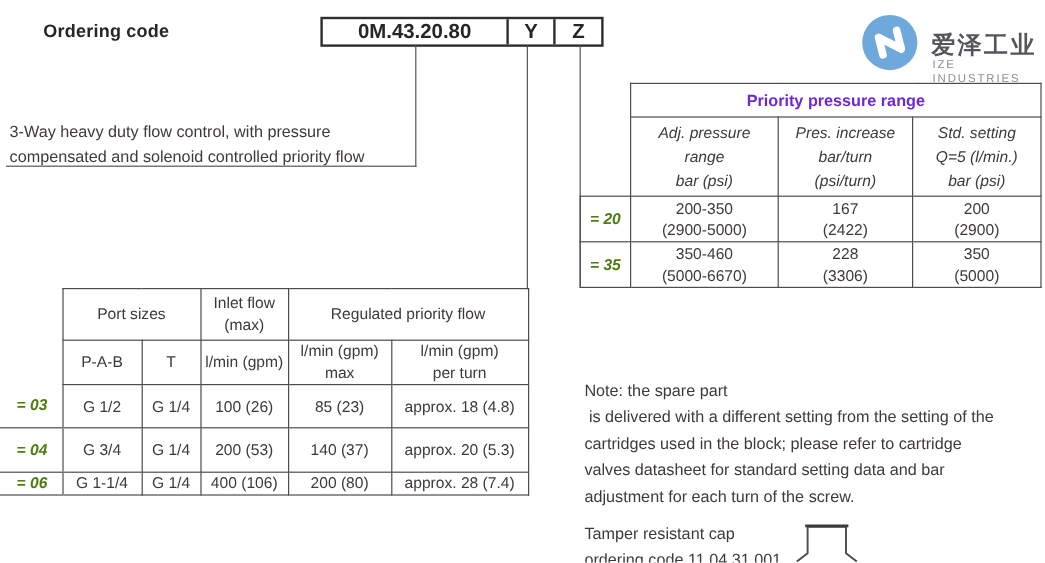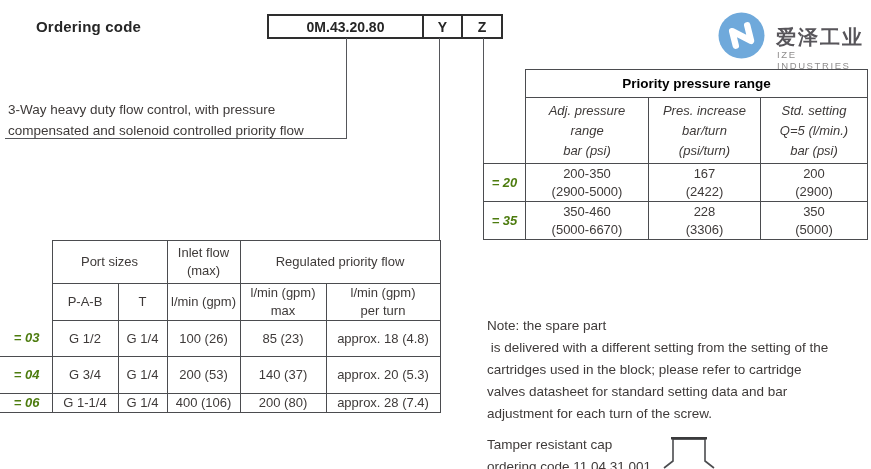--- a/index.html
+++ b/index.html
@@ -8,21 +8,21 @@
     font-family:"Liberation Sans","DejaVu Sans",sans-serif;color:#3e3a39;
     overflow:hidden;
   }
   .abs{position:absolute;}
   .page-title{font-size:15px;font-weight:bold;color:#262626;letter-spacing:.2px;}
 
   
   .oc-box{
     left:267px;top:14px;width:236px;height:25px;
     border:2px solid #2e2e2e;box-sizing:border-box;display:flex;
-    font-weight:bold;font-size:14px;color:#262626;background:#fff;
+    font-weight:bold;font-size:17px;color:#262626;background:#fff;
   }
   .oc-cell{display:flex;align-items:center;justify-content:center;height:100%;box-sizing:border-box;}
   .oc-base{width:153px;}
   .oc-y{width:39px;border-left:2px solid #2e2e2e;}
   .oc-z{width:40px;border-left:2px solid #2e2e2e;}
 
   
   .vline{width:1px;background:#55565a;}
   .hline{height:1px;background:#55565a;}
 
@@ -34,21 +34,21 @@
     font-size:13px;color:#3e3a39;
   }
   table.tbl td{
     border:1px solid #4b4c4f;text-align:center;vertical-align:middle;
     white-space:pre-line;padding:0 2px;line-height:18px;overflow:hidden;
   }
   table.tbl td.lbl{border:none;}
   table.tbl td.code{font-weight:bold;color:#4d7c0f;font-style:italic;}
   table.port td.code{border:none;border-bottom:1px solid #4b4c4f;text-align:right;padding-right:12px;}
   table.pres td.code{text-align:center;}
-  table.pres tr.h1 td.ttl{font-weight:bold;font-size:13.5px;color:#000000;}
+  table.pres tr.h1 td.ttl{font-weight:bold;font-size:13.5px;color:#6d28d9;}
   table.pres tr.h2 td{line-height:20px;font-style:italic;}
 
   .note{left:487px;top:315px;width:372px;font-size:13.5px;line-height:22px;white-space:pre-line;}
   .tamper{left:487px;top:434px;width:250px;font-size:13.5px;line-height:22px;white-space:pre-line;}
 
   
   .logo-cn{left:776px;top:24px;font-size:20px;letter-spacing:2px;color:#57555a;font-weight:600;}
   .logo-en{left:777px;top:49px;font-size:9.5px;letter-spacing:1.6px;color:#8f8d8d;}
 </style>
 </head>

